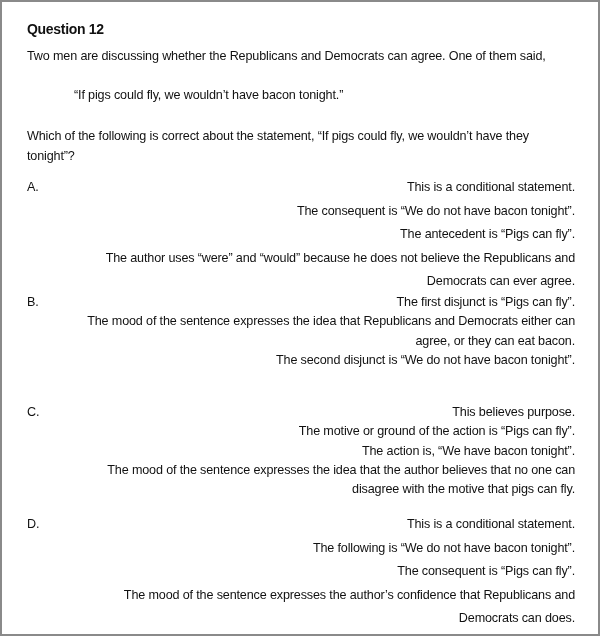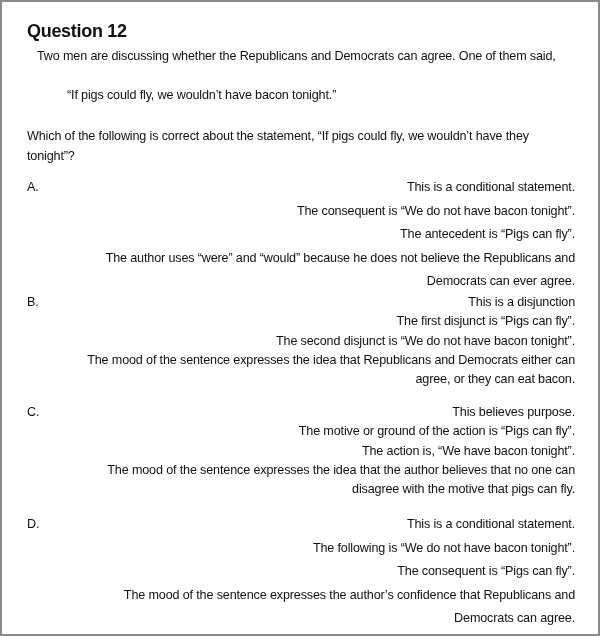--- a/index.html
+++ b/index.html
@@ -22,33 +22,33 @@
       font-family: "Liberation Sans", sans-serif;
       color: #111111;
       font-size: 12.6px;
       letter-spacing: -0.15px;
     }
     .q-title {
       position: absolute;
       left: 25px;
       top: 19px;
       font-weight: bold;
-      font-size: 18px;
+      font-size: 14px;
       letter-spacing: -0.3px;
     }
     .intro {
       position: absolute;
-      left: 35px;
+      left: 25px;
       top: 45px;
       width: 560px;
       line-height: 18px;
     }
     .quote {
       position: absolute;
-      left: 65px;
+      left: 72px;
       top: 84px;
       line-height: 18px;
     }
     .question {
       position: absolute;
       left: 25px;
       top: 125px;
       width: 540px;
       line-height: 19.5px;
     }
@@ -99,39 +99,38 @@
       <span class="opt-line">This is a conditional statement.</span>
       <span class="opt-line">The consequent is “We do not have bacon tonight”.</span>
       <span class="opt-line">The antecedent is “Pigs can fly”.</span>
       <span class="opt-line">The author uses “were” and “would” because he does not believe the Republicans and Democrats can ever agree.</span>
     </div>
   </div>
 
   <div class="option optB">
     <span class="opt-letter">B.</span>
     <div class="opt-lines">
-      <span class="opt-line">This is a disjunction</span>
       <span class="opt-line">The first disjunct is “Pigs can fly”.</span>
+      <span class="opt-line">The mood of the sentence expresses the idea that Republicans and Democrats either can agree, or they can eat bacon.</span>
       <span class="opt-line">The second disjunct is “We do not have bacon tonight”.</span>
-      <span class="opt-line">The mood of the sentence expresses the idea that Republicans and Democrats either can agree, or they can eat bacon.</span>
     </div>
   </div>
 
   <div class="option optC">
     <span class="opt-letter">C.</span>
     <div class="opt-lines">
       <span class="opt-line">This believes purpose.</span>
       <span class="opt-line">The motive or ground of the action is “Pigs can fly”.</span>
       <span class="opt-line">The action is, “We have bacon tonight”.</span>
       <span class="opt-line">The mood of the sentence expresses the idea that the author believes that no one can disagree with the motive that pigs can fly.</span>
     </div>
   </div>
 
   <div class="option optD">
     <span class="opt-letter">D.</span>
     <div class="opt-lines">
       <span class="opt-line">This is a conditional statement.</span>
       <span class="opt-line">The following is “We do not have bacon tonight”.</span>
       <span class="opt-line">The consequent is “Pigs can fly”.</span>
-      <span class="opt-line">The mood of the sentence expresses the author’s confidence that Republicans and Democrats can agree.</span>
+      <span class="opt-line">The mood of the sentence expresses the author’s confidence that Republicans and Democrats can does.</span>
     </div>
   </div>
 </div>
 
 </body></html>

